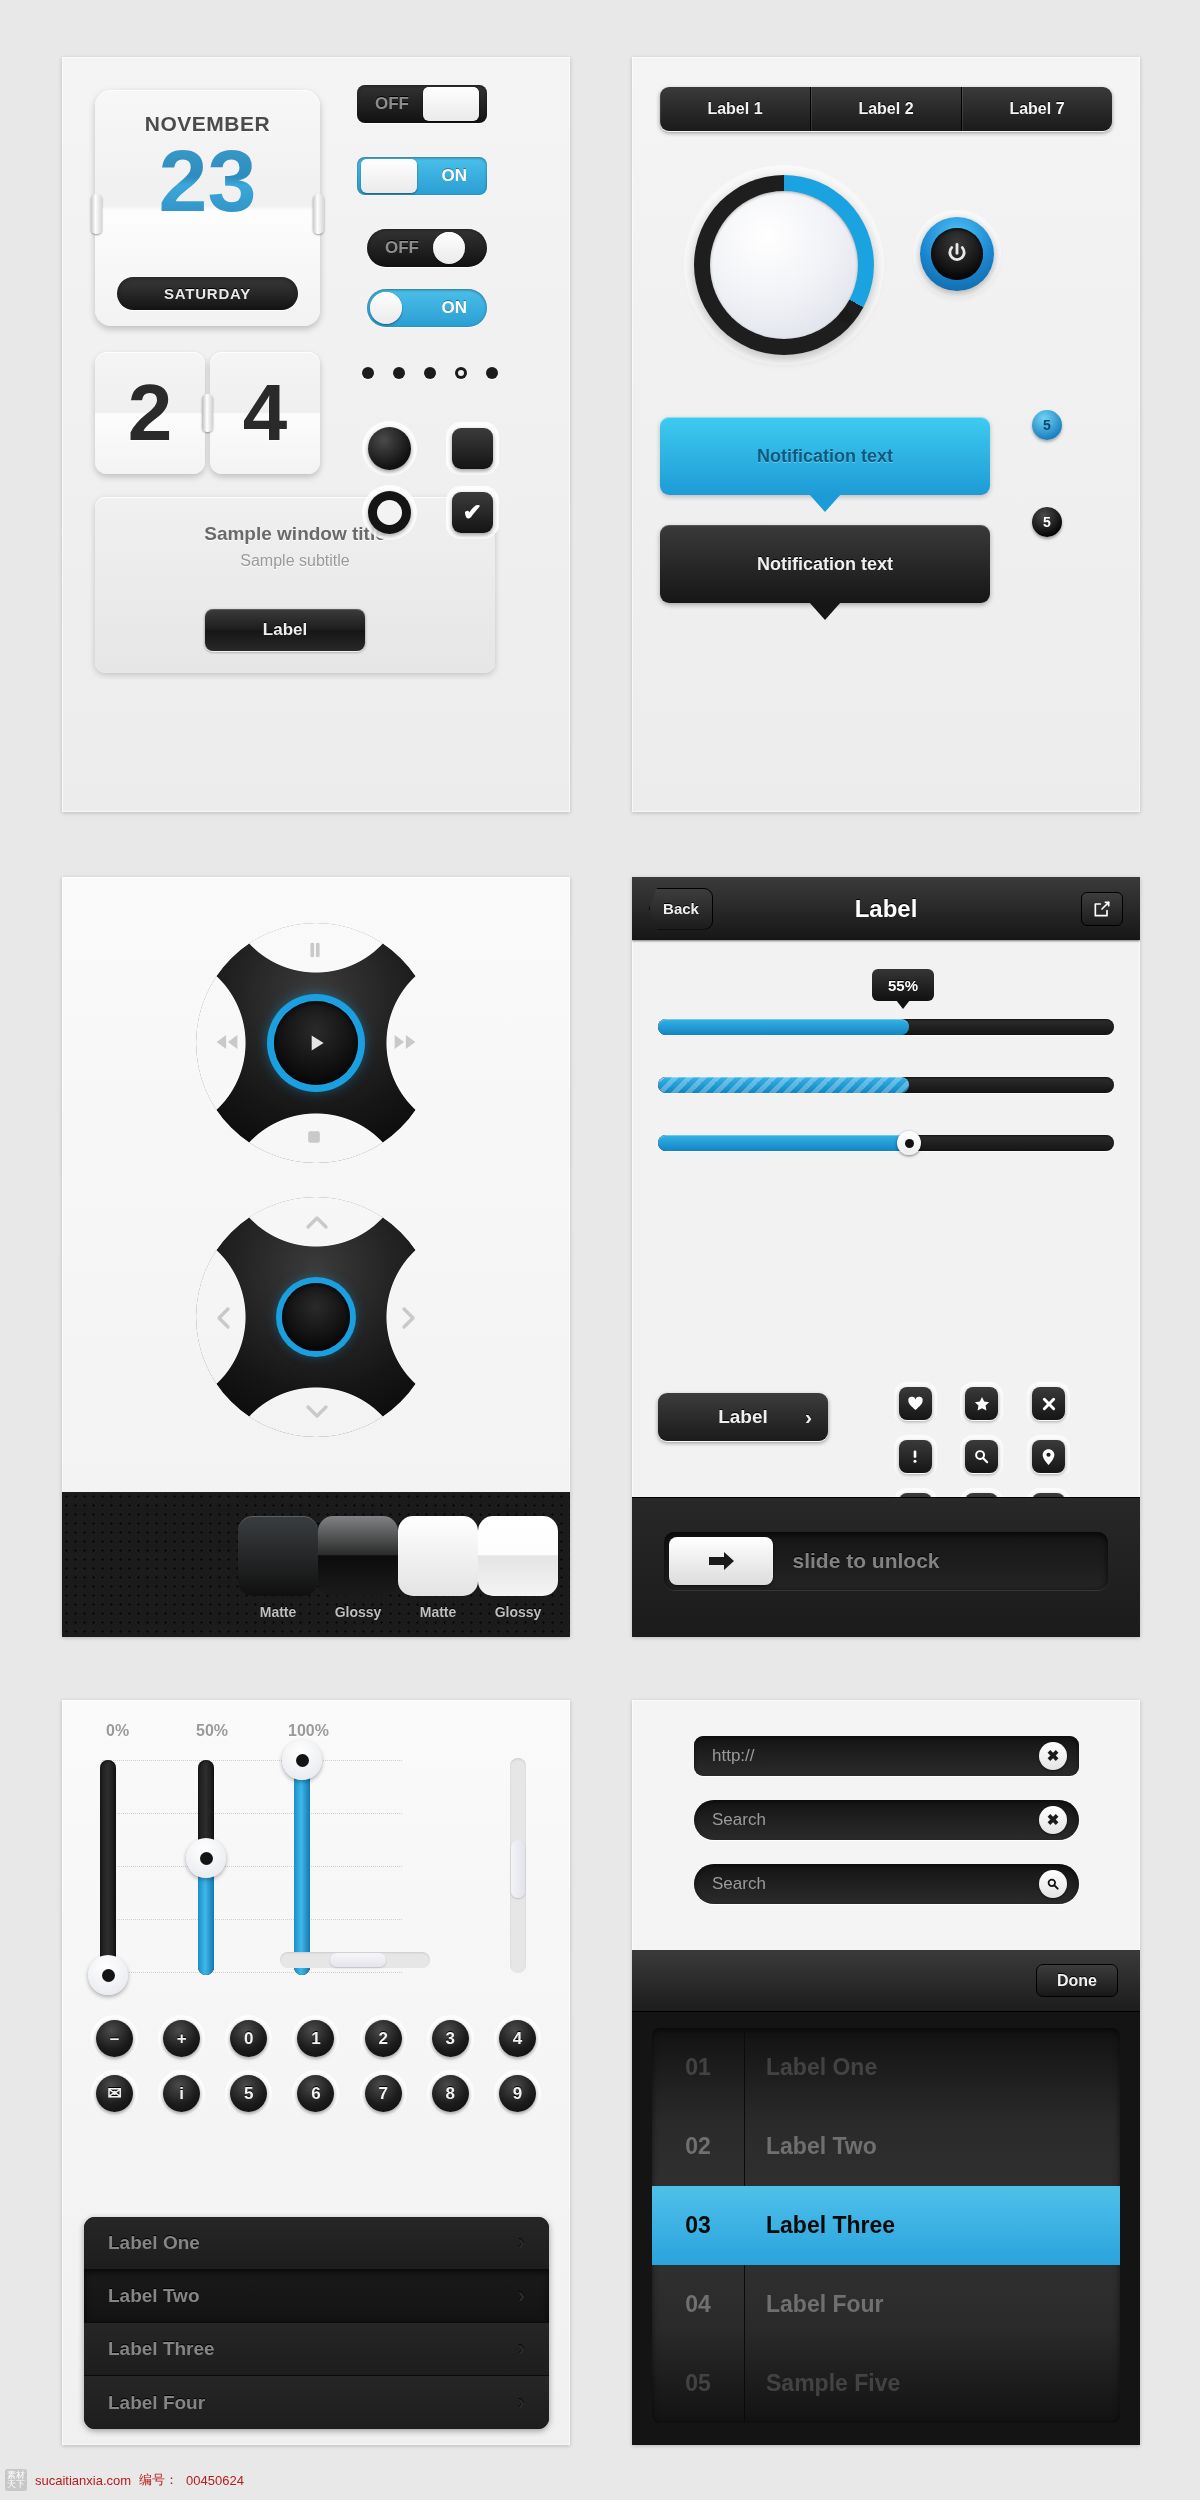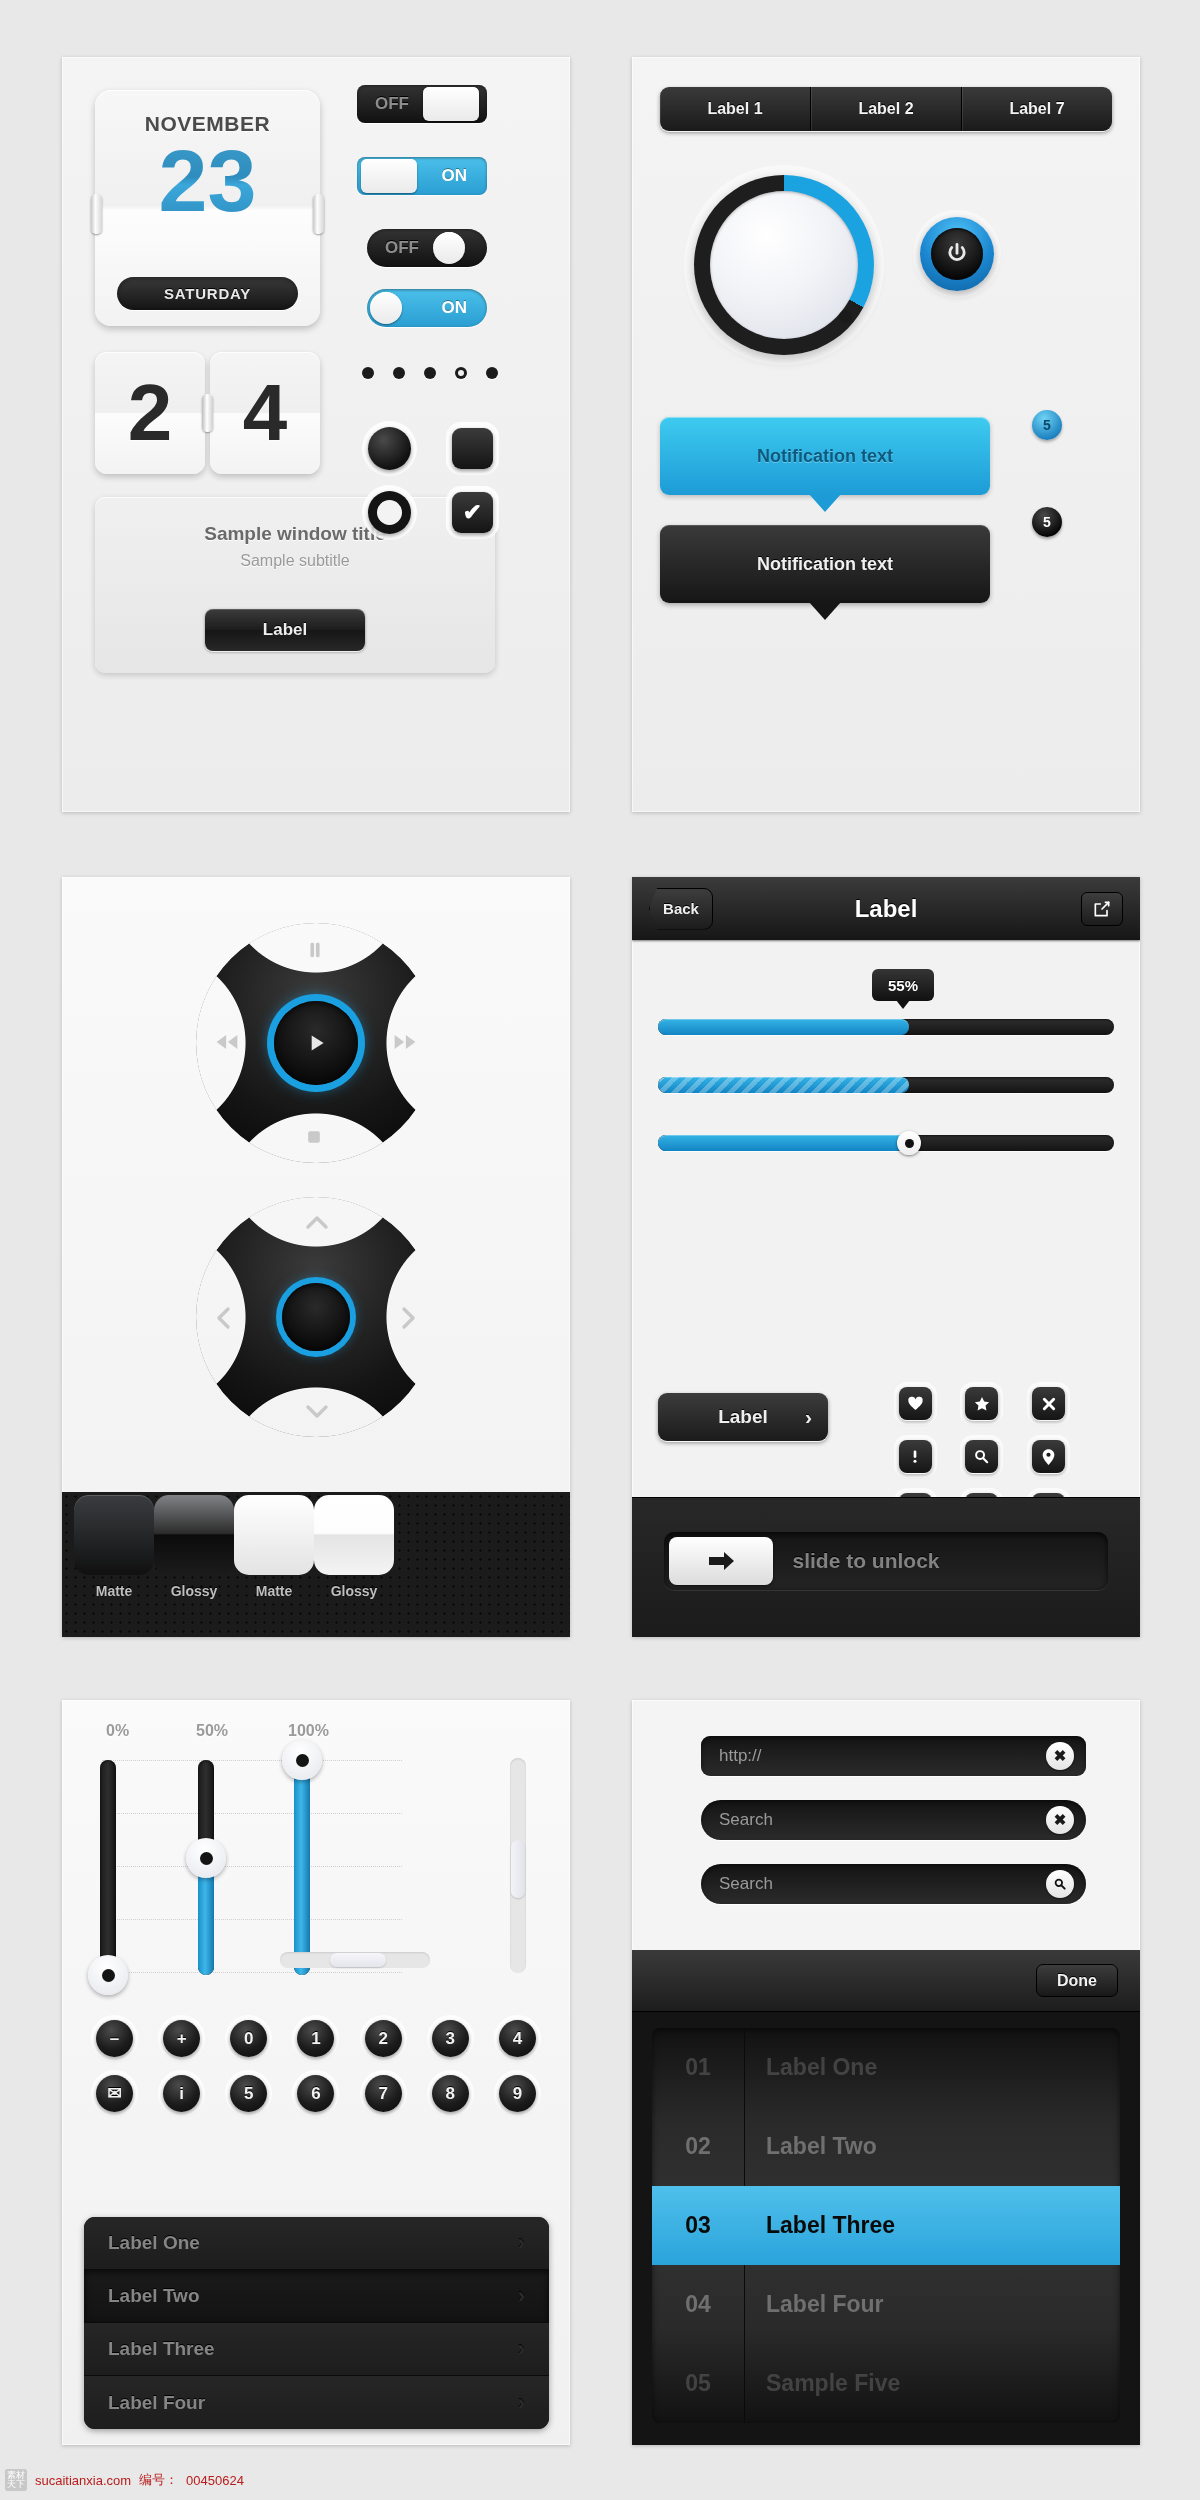--- a/index.html
+++ b/index.html
@@ -205,21 +205,21 @@
   .dpad .ic.rgt { right:18px; top:50%; margin-top:-12px; }
   #dpad1 { left:134px; top:46px; }
   #dpad2 { left:134px; top:320px; }
   #dpad2 .center { box-shadow:0 0 0 6px #1a9fe0, 0 0 12px 4px rgba(26,159,224,.5), 0 2px 5px rgba(0,0,0,.6) inset;
     left:86px; top:86px; width:68px; height:68px; }
 
   .swatchbar { position:absolute; left:0; bottom:0; width:508px; height:145px;
     background:#1b1b1b;
     background-image:radial-gradient(circle, #0a0a0a 1.2px, transparent 1.4px);
     background-size:9px 9px; }
-  .swatchbar .row { display:flex; justify-content:flex-start; padding:3px 12px 0; }
+  .swatchbar .row { display:flex; justify-content:flex-end; padding:24px 12px 0; }
   .sw { width:80px; }
   .sw .sq { width:80px; height:80px; border-radius:15px; }
   .sw .cap { text-align:center; color:#bfbfbf; font-size:14px; font-weight:bold; margin-top:8px; text-shadow:0 -1px 0 #000; }
   .sq.mdark { background:linear-gradient(180deg,#3a3d40 0%,#101010 100%); box-shadow:0 1px 0 rgba(255,255,255,.18) inset; }
   .sq.gdark { background:linear-gradient(180deg,#808285 0%,#2c2c2c 48%,#0c0c0c 50%,#1b1b1b 100%); }
   .sq.mlight{ background:linear-gradient(180deg,#ffffff 0%,#e3e3e3 100%); }
   .sq.glight{ background:linear-gradient(180deg,#ffffff 0%,#fdfdfd 48%,#e4e4e4 50%,#f4f4f4 100%); }
 
   
   #p4 { left:632px; top:877px; width:508px; height:760px; background:#f2f2f2; }
@@ -324,21 +324,21 @@
   .dlrow { height:53px; display:flex; align-items:center; padding:0 24px;
     color:#858585; font-size:19px; font-weight:bold; border-bottom:1px solid #0b0b0b;
     background:linear-gradient(180deg,#262626,#1d1d1d); text-shadow:0 -1px 0 #000; }
   .dlrow.active { background:linear-gradient(180deg,#1a1a1a,#131313); box-shadow:0 2px 6px rgba(0,0,0,.7) inset; }
   .dlrow:last-child { border-bottom:none; }
   .dlrow .nm { flex:1; }
   .dlrow .arw { color:#2b2b2b; font-size:22px; font-weight:bold; }
 
   
   #p6 { left:632px; top:1700px; width:508px; height:745px; background:#f4f4f4; }
-  .field { position:absolute; left:69px; width:385px; height:40px;
+  .field { position:absolute; left:62px; width:385px; height:40px;
     background:linear-gradient(180deg,#141414,#2b2b2b);
     box-shadow:0 1px 0 rgba(255,255,255,.9), 0 2px 4px rgba(0,0,0,.5) inset;
     display:flex; align-items:center; padding:0 12px 0 18px; }
   .field .ph { flex:1; color:#9a9a9a; font-size:17px; }
   .field .act { width:28px; height:28px; border-radius:50%;
     background:linear-gradient(180deg,#fff,#e4e4e4); box-shadow:0 1px 2px rgba(0,0,0,.5);
     display:flex; align-items:center; justify-content:center; color:#1a1a1a; font-size:15px; font-weight:bold; }
   #f1 { top:36px; border-radius:9px; }
   #f2 { top:100px; border-radius:20px; }
   #f3 { top:164px; border-radius:20px; }

